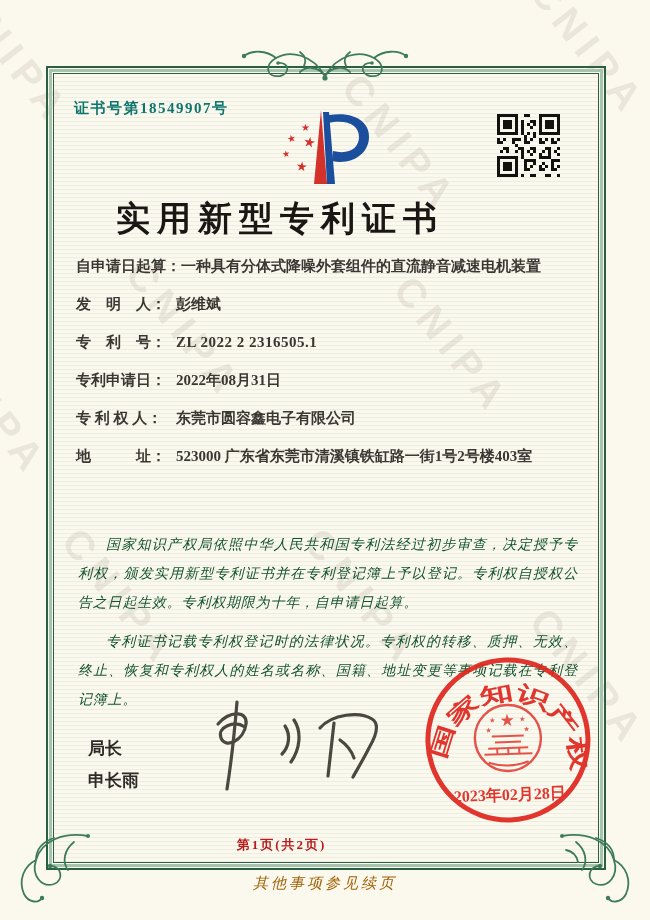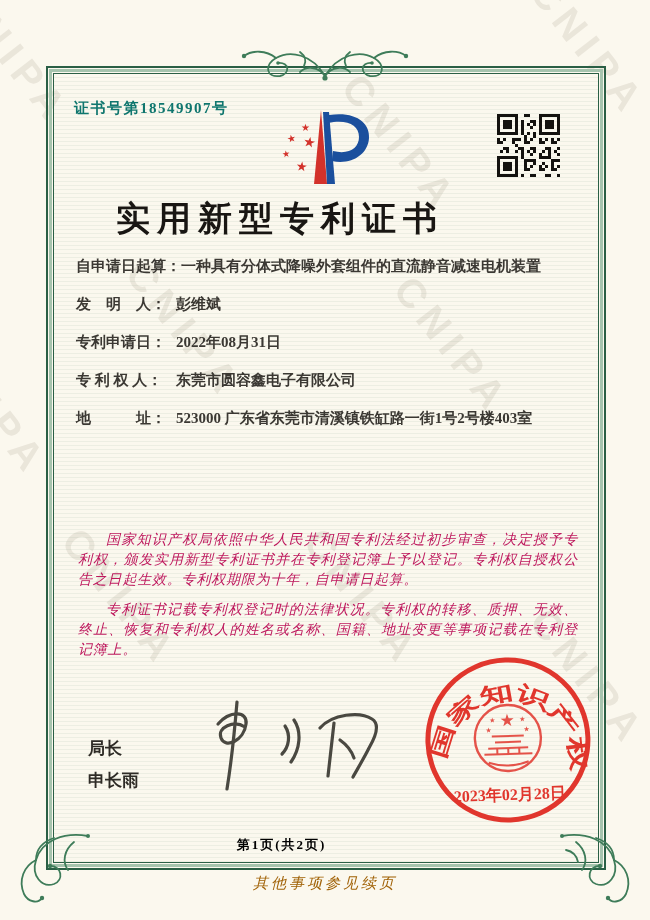--- a/index.html
+++ b/index.html
@@ -33,32 +33,32 @@
   .title{left:46px;top:196px;width:468px;text-align:center;font-size:34px;font-weight:700;
          color:#191613;letter-spacing:7px;}
 
   .rows{left:76px;top:257px;width:506px;font-size:15px;color:#3b3833;font-weight:600;}
   .row{height:38px;white-space:nowrap;}
   .row .lbl{display:inline-block;min-width:100px;}
   .row .val{}
   .row .lbl2{margin-left:42px;}
   .ascii{letter-spacing:0.5px;}
 
-  .paras{left:78px;top:530px;width:500px;font-size:14px;line-height:20px;color:#be185d;
+  .paras{left:78px;top:530px;width:500px;font-size:14px;line-height:29px;color:#14532d;
          font-style:italic;letter-spacing:0.8px;text-align:justify;}
   .paras p{margin:0 0 10px 0;text-indent:2em;}
 
   .officer{left:88px;top:733px;font-size:17px;font-weight:700;color:#2e2b26;line-height:32px;}
 
   .sig{left:182px;top:696px;width:215px;height:100px;}
 
   .seal{left:420px;top:650px;width:176px;height:184px;opacity:0.92;transform:rotate(-2deg);}
 
   .pageno{left:46px;top:836px;width:471px;text-align:center;font-size:13px;
-          color:#000000;letter-spacing:2px;font-weight:600;}
+          color:#b91c1c;letter-spacing:2px;font-weight:600;}
   .bottom-note{left:0;top:874px;width:650px;text-align:center;font-size:15px;color:#a16207;
           font-style:italic;letter-spacing:3px;z-index:3;}
 
   .orn{z-index:4;pointer-events:none;}
 </style>
 </head>
 <body>
 
 <div class="page">
 
@@ -254,20 +254,23 @@
     <div class="abs title">实用新型专利证书</div>
 
     <div class="abs rows">
       <div class="row">
         <span class="lbl">自申请日起算：</span><span class="val">一种具有分体式降噪外套组件的直流静音减速电机装置</span>
       </div>
       <div class="row">
         <span class="lbl">发　明　人：</span><span class="val">彭维斌</span>
       </div>
       <div class="row">
+        <span class="lbl">专　利　号：</span><span class="val ascii">ZL 2022 2 2316505.1</span>
+      </div>
+      <div class="row">
         <span class="lbl">专利申请日：</span><span class="val">2022年08月31日</span>
       </div>
       <div class="row">
         <span class="lbl">专 利 权 人：</span><span class="val">东莞市圆容鑫电子有限公司</span>
       </div>
       <div class="row">
         <span class="lbl">地　　　址：</span><span class="val">523000 广东省东莞市清溪镇铁缸路一街1号2号楼403室</span>
       </div>
     </div>
 

